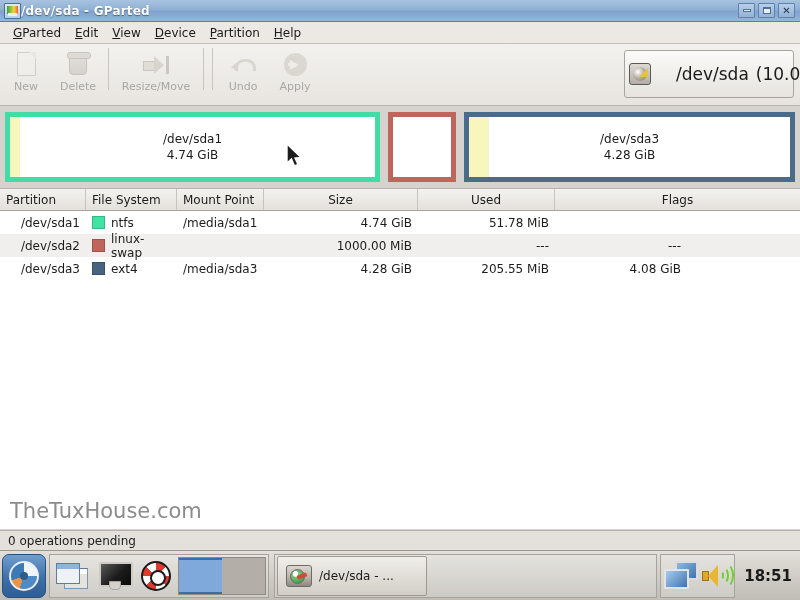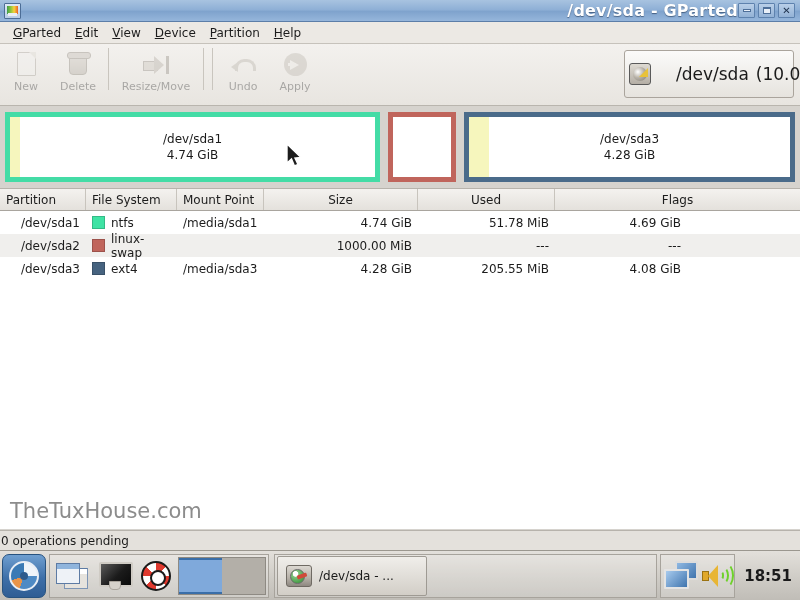--- a/index.html
+++ b/index.html
@@ -27,21 +27,21 @@
   }
   .title-icon::after {
     content: ""; position: absolute; left: 2px; top: 2px; right: 2px; bottom: 4px;
     background: linear-gradient(to right, #3f9d4a 0%, #8dc63f 35%, #f7d23a 65%, #e8622a 100%);
   }
   .title-icon::before {
     content: ""; position: absolute; left: 3px; bottom: 2px; width: 9px; height: 3px;
     background: #e9eef5; z-index: 2;
   }
   .title-text {
-    flex: 1; text-align: right; color: #ffffff; font-size: 16px; font-weight: bold;
+    flex: 1; text-align: left; color: #ffffff; font-size: 12px; font-weight: bold;
     text-shadow: 0 1px 1px rgba(20,40,70,0.55);
     letter-spacing: 0.2px;
   }
   .win-btns { display: flex; gap: 3px; margin-right: 5px; }
   .win-btn {
     width: 17px; height: 15px;
     border: 1px solid #5e82ae;
     background: linear-gradient(to bottom, #b9cfe8, #93b2d6);
     display: flex; align-items: center; justify-content: center;
     border-radius: 1px;
@@ -238,21 +238,21 @@
   }
   .watermark {
     position: absolute; left: 10px; bottom: 6px;
     font-size: 21px; color: #8c8c8c; font-family: "DejaVu Sans", sans-serif;
   }
 
   
   .statusbar {
     position: absolute; top: 530px; left: 0; width: 800px; height: 20px;
     background: #e4e1dc; border-top: 1px solid #b7b3ac;
-    display: flex; align-items: center; padding-left: 1px;
+    display: flex; align-items: center; padding-left: 8px;
     font-size: 12px; color: #1c1c1c;
   }
 
   
   .taskbar {
     position: absolute; top: 550px; left: 0; width: 800px; height: 50px;
     background: linear-gradient(to bottom, #e3e0db 0%, #cfccc6 55%, #c0bdb7 100%);
     border-top: 1px solid #9b978f;
     display: flex; align-items: center; padding: 0 2px; gap: 3px;
   }
@@ -499,21 +499,20 @@
 
     <div class="trow">
       <div class="td right" style="width:86px">/dev/sda1</div>
       <div class="td" style="width:91px">
         <span class="swatch" style="background:#3fe3a4"></span>
         <span>ntfs</span>
       </div>
       <div class="td" style="width:87px">/media/sda1</div>
       <div class="td right" style="width:154px">4.74 GiB</div>
       <div class="td right" style="width:137px">51.78 MiB</div>
-      <div class="td right" style="width:132px">4.69 GiB</div>
       <div class="td" style="flex:1"></div>
     </div>
 
     <div class="trow alt">
       <div class="td right" style="width:86px">/dev/sda2</div>
       <div class="td" style="width:91px">
         <span class="swatch" style="background:#c0655c"></span>
         <span>linux-swap</span>
       </div>
       <div class="td" style="width:87px"></div>

